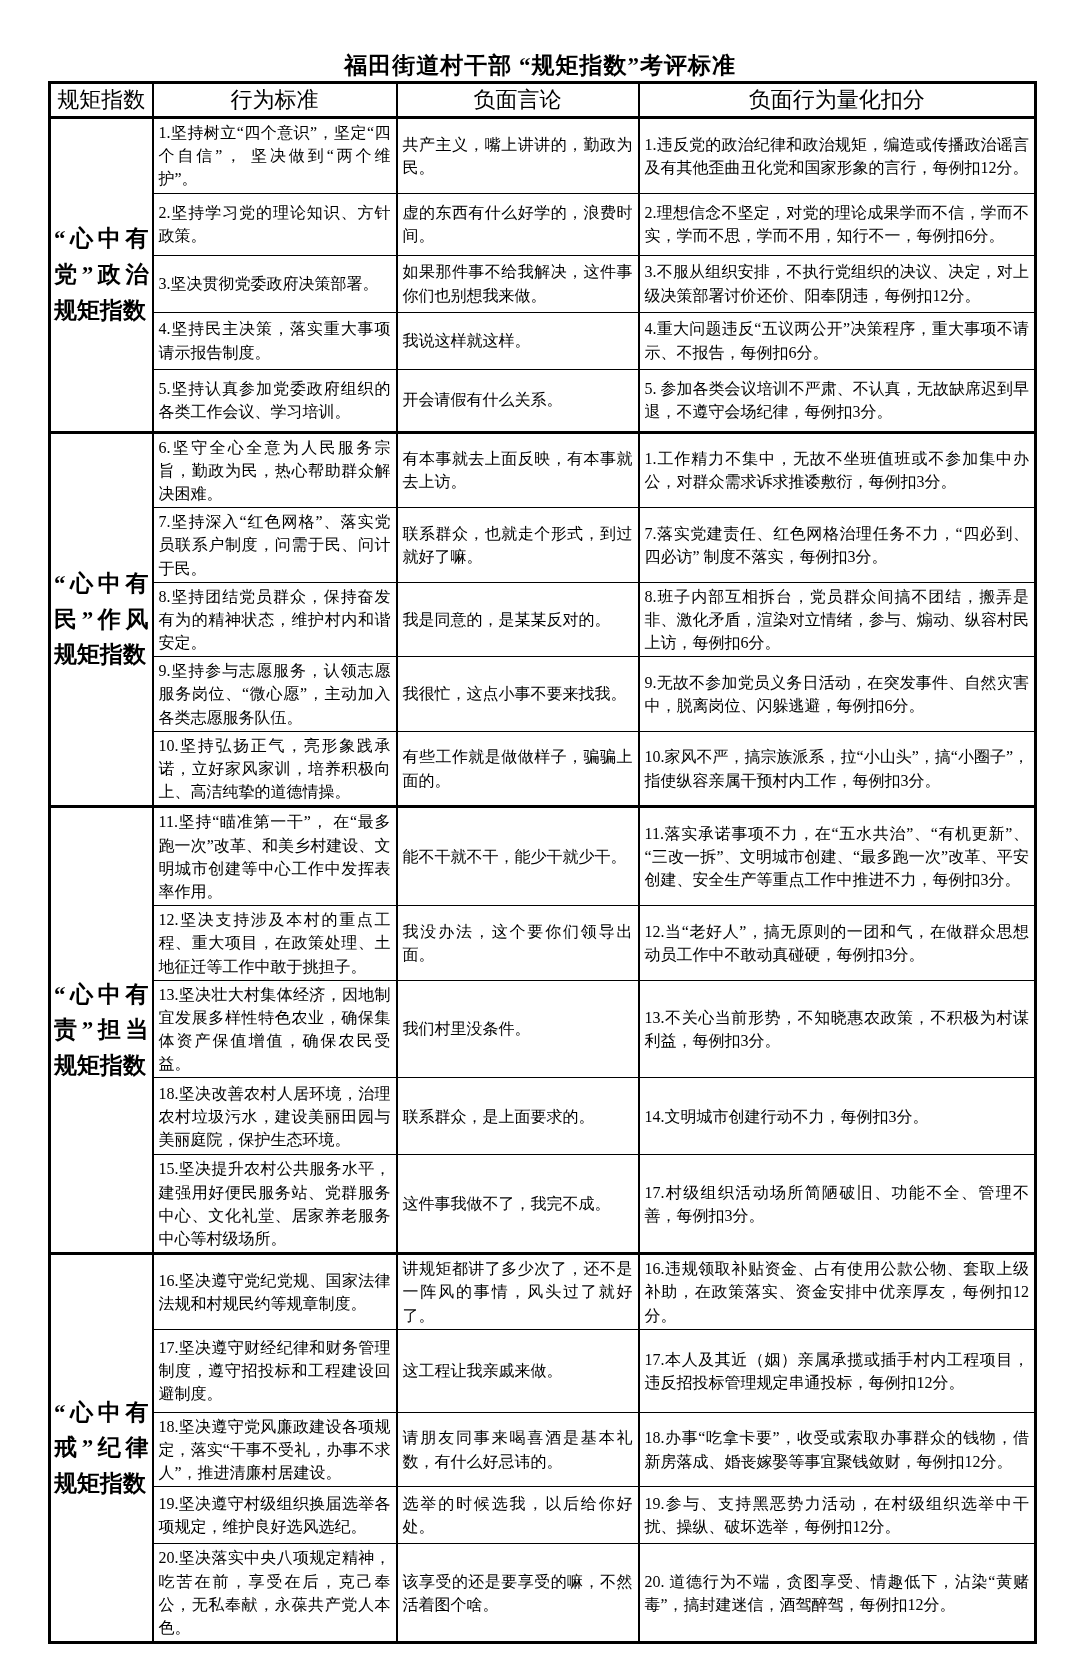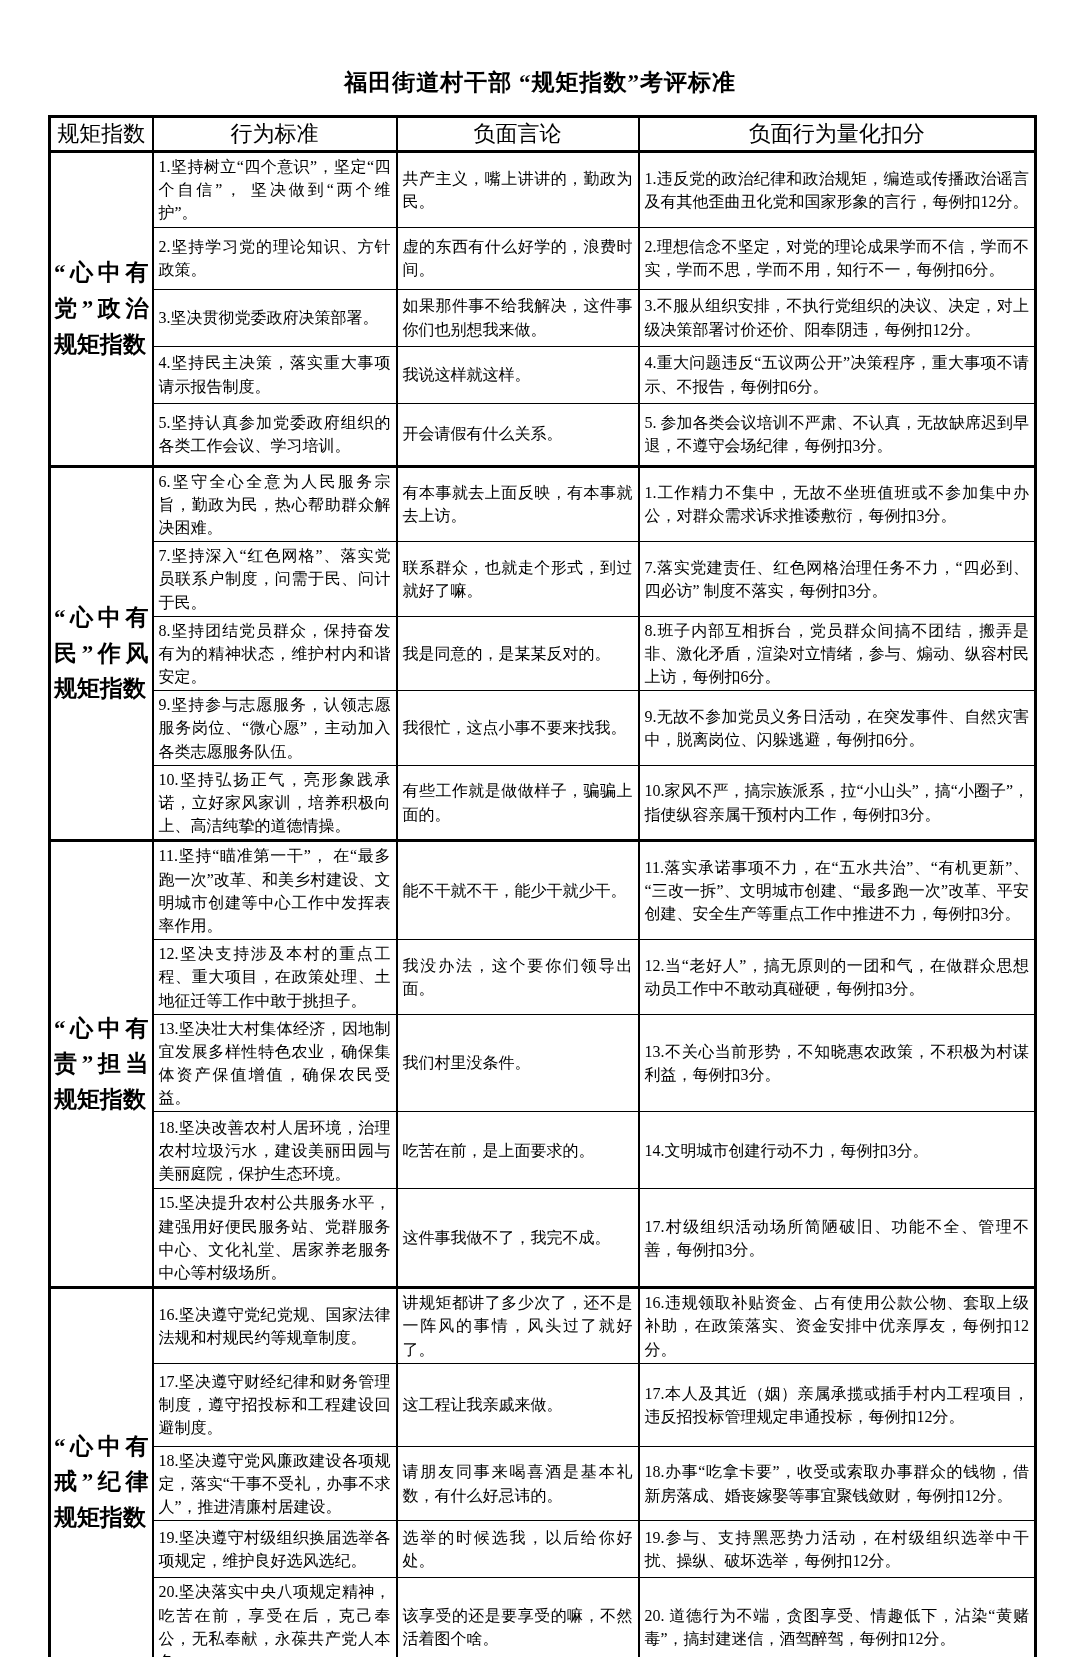--- a/index.html
+++ b/index.html
@@ -5,21 +5,21 @@
   * { box-sizing: border-box; }
   html, body { margin: 0; padding: 0; background: #ffffff; }
   .page {
     width: 1080px;
     min-height: 1657px;
     background: #ffffff;
     color: #000000;
     font-family: "Liberation Serif", "DejaVu Serif", serif;
   }
   .title {
-    margin: 17px;
+    margin: 0;
     padding-top: 50px;
     text-align: center;
     font-size: 23px;
     font-weight: bold;
     letter-spacing: 1px;
     border-radius: 19px;
   }
   table.eval-table {
     border-collapse: collapse;
     table-layout: fixed;
@@ -150,21 +150,21 @@
           <td>我没办法，这个要你们领导出面。</td>
           <td>12.当“老好人”，搞无原则的一团和气，在做群众思想动员工作中不敢动真碰硬，每例扣3分。</td>
         </tr>
         <tr style="height: 93px;">
           <td>13.坚决壮大村集体经济，因地制宜发展多样性特色农业，确保集体资产保值增值，确保农民受益。</td>
           <td>我们村里没条件。</td>
           <td>13.不关心当前形势，不知晓惠农政策，不积极为村谋利益，每例扣3分。</td>
         </tr>
         <tr style="height: 77px;">
           <td>18.坚决改善农村人居环境，治理农村垃圾污水，建设美丽田园与美丽庭院，保护生态环境。</td>
-          <td>吃苦在前，是上面要求的。</td>
+          <td>联系群众，是上面要求的。</td>
           <td>14.文明城市创建行动不力，每例扣3分。</td>
         </tr>
         <tr style="height: 96px;">
           <td>15.坚决提升农村公共服务水平，建强用好便民服务站、党群服务中心、文化礼堂、居家养老服务中心等村级场所。</td>
           <td>这件事我做不了，我完不成。</td>
           <td>17.村级组织活动场所简陋破旧、功能不全、管理不善，每例扣3分。</td>
         </tr>
       </tbody>
       <tbody>
         <tr style="height: 72px;">

